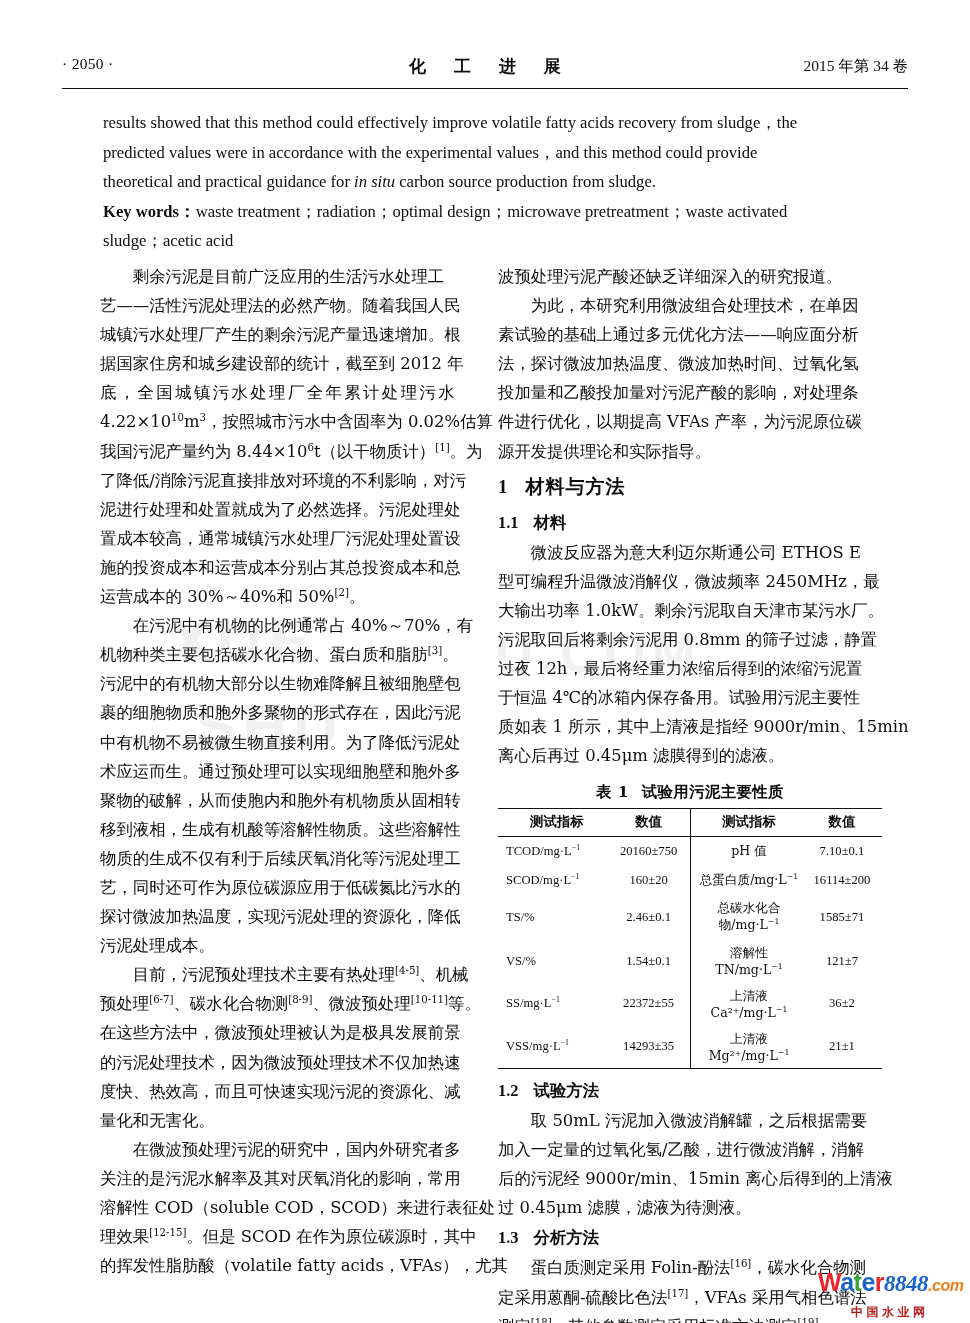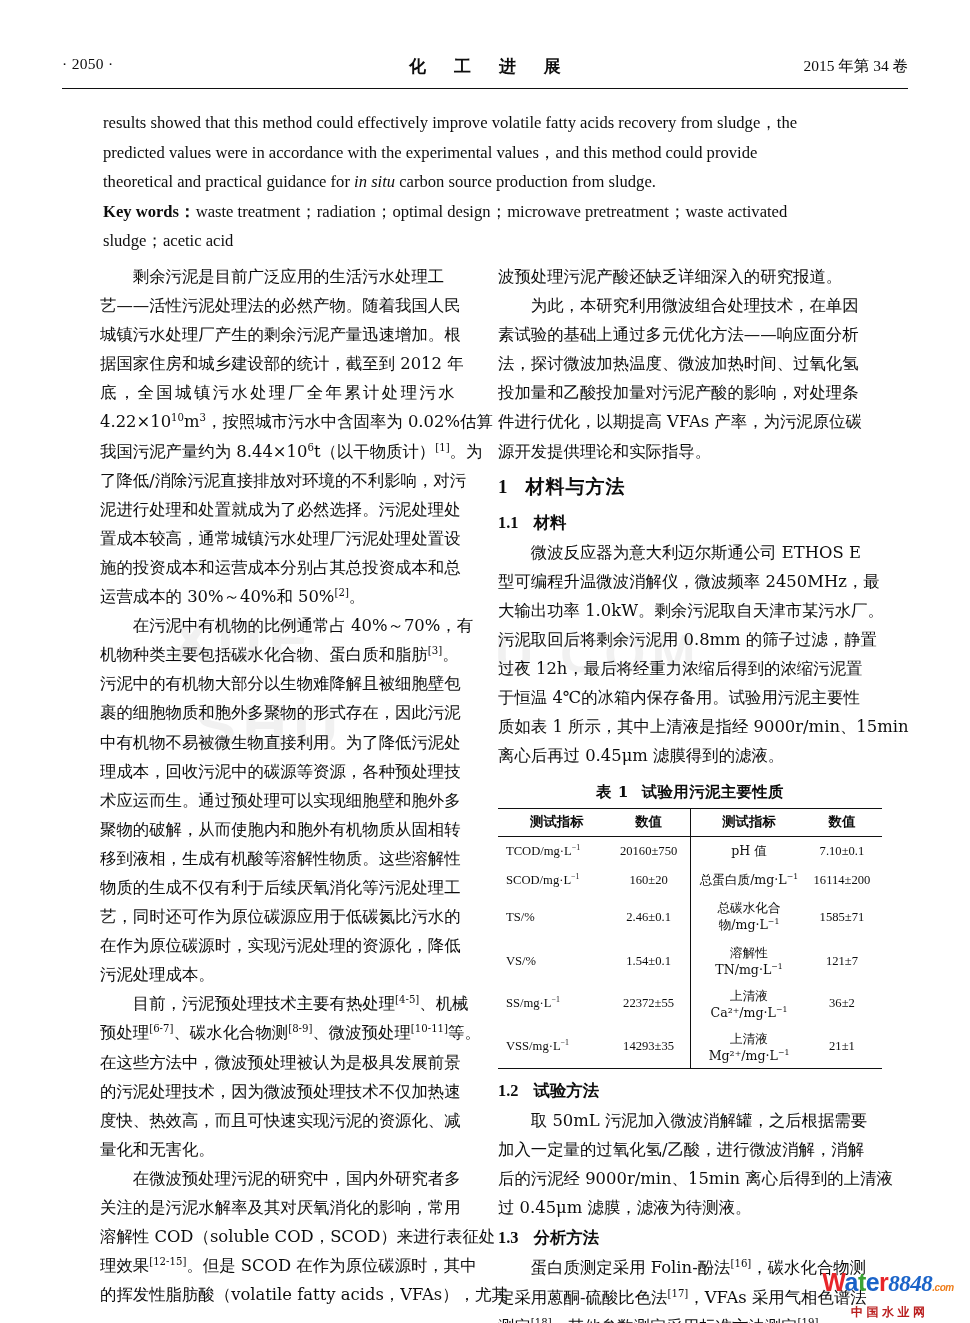--- a/index.html
+++ b/index.html
@@ -201,21 +201,21 @@
   .logo-main .l6 { color: #e8262b; }
   .logo-num {
     color: #1a63c8;
     font-style: italic;
     font-weight: bold;
     font-family: "Liberation Serif", serif;
     font-size: 23px;
   }
   .logo-dotcom {
     color: #ef7d1a;
-    font-size: 10px;
+    font-size: 16px;
     font-family: "Liberation Sans", sans-serif;
     font-weight: bold;
     font-style: italic;
   }
   .logo-cn {
     margin-top: 11px;
     color: #b91c1c;
     font-family: "DejaVu Sans", sans-serif;
     font-weight: bold;
     font-size: 12px;
@@ -278,27 +278,26 @@
       <span>运营成本的 30%～40%和 50%</span><sup>[2]</sup><span>。</span>
     </div>
 
     <div class="zh" style="text-indent:2em;">在污泥中有机物的比例通常占 40%～70%，有</div>
     <div class="zh">
       <span>机物种类主要包括碳水化合物、蛋白质和脂肪</span><sup>[3]</sup><span>。</span>
     </div>
     <div class="zh">污泥中的有机物大部分以生物难降解且被细胞壁包</div>
     <div class="zh">裹的细胞物质和胞外多聚物的形式存在，因此污泥</div>
     <div class="zh">中有机物不易被微生物直接利用。为了降低污泥处</div>
-    <div class="zh">理成本，回收污泥中的碳源等资源，各种预处理技</div>
     <div class="zh">术应运而生。通过预处理可以实现细胞壁和胞外多</div>
     <div class="zh">聚物的破解，从而使胞内和胞外有机物质从固相转</div>
     <div class="zh">移到液相，生成有机酸等溶解性物质。这些溶解性</div>
     <div class="zh">物质的生成不仅有利于后续厌氧消化等污泥处理工</div>
     <div class="zh">艺，同时还可作为原位碳源应用于低碳氮比污水的</div>
-    <div class="zh">在作为原位碳源时，实现污泥处理的资源化，降低</div>
+    <div class="zh">探讨微波加热温度，实现污泥处理的资源化，降低</div>
     <div class="zh">污泥处理成本。</div>
 
     <div class="zh" style="text-indent:2em;">
       <span>目前，污泥预处理技术主要有热处理</span><sup>[4-5]</sup><span>、机械</span>
     </div>
     <div class="zh">
       <span>预处理</span><sup>[6-7]</sup><span>、碳水化合物测</span><sup>[8-9]</sup><span>、微波预处理</span><sup>[10-11]</sup><span>等。</span>
     </div>
     <div class="zh">在这些方法中，微波预处理被认为是极具发展前景</div>
     <div class="zh">的污泥处理技术，因为微波预处理技术不仅加热速</div>

